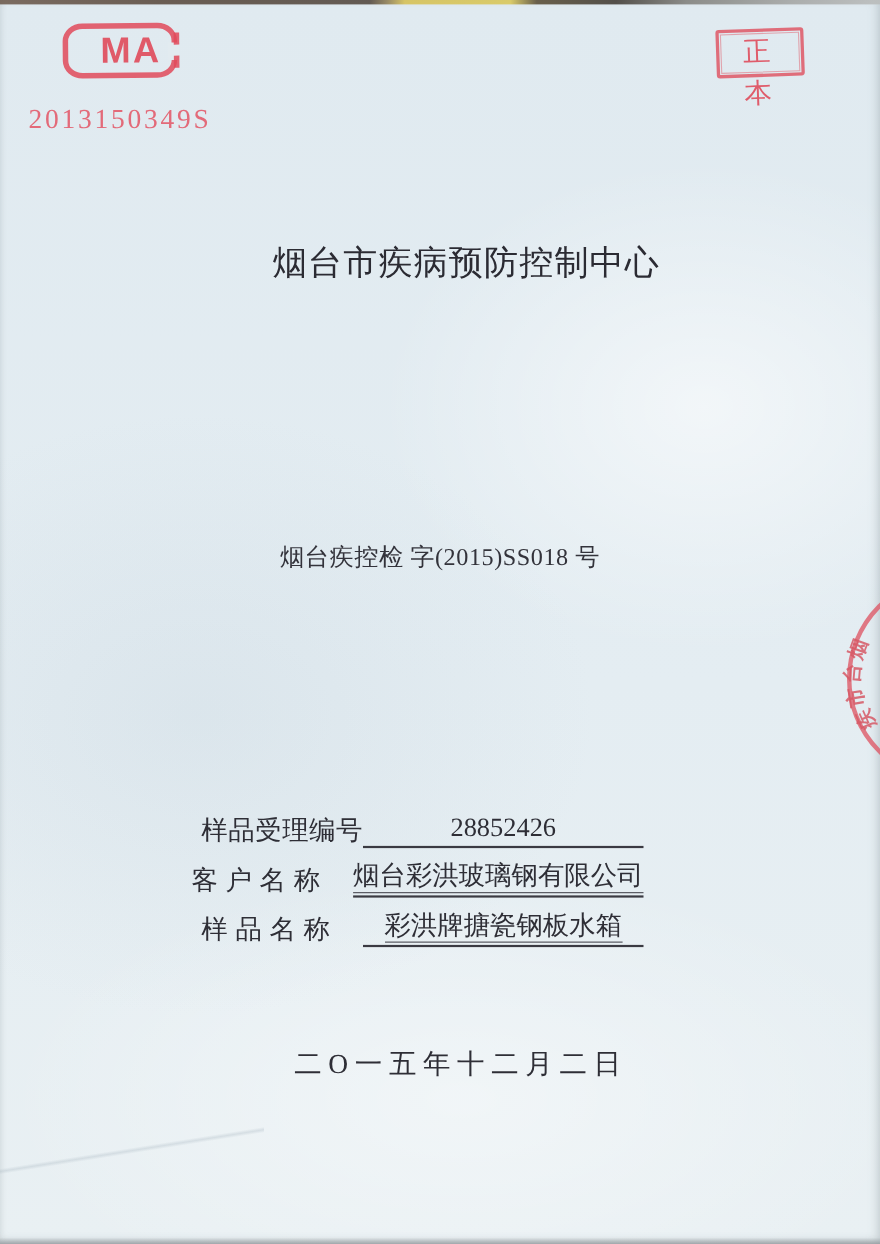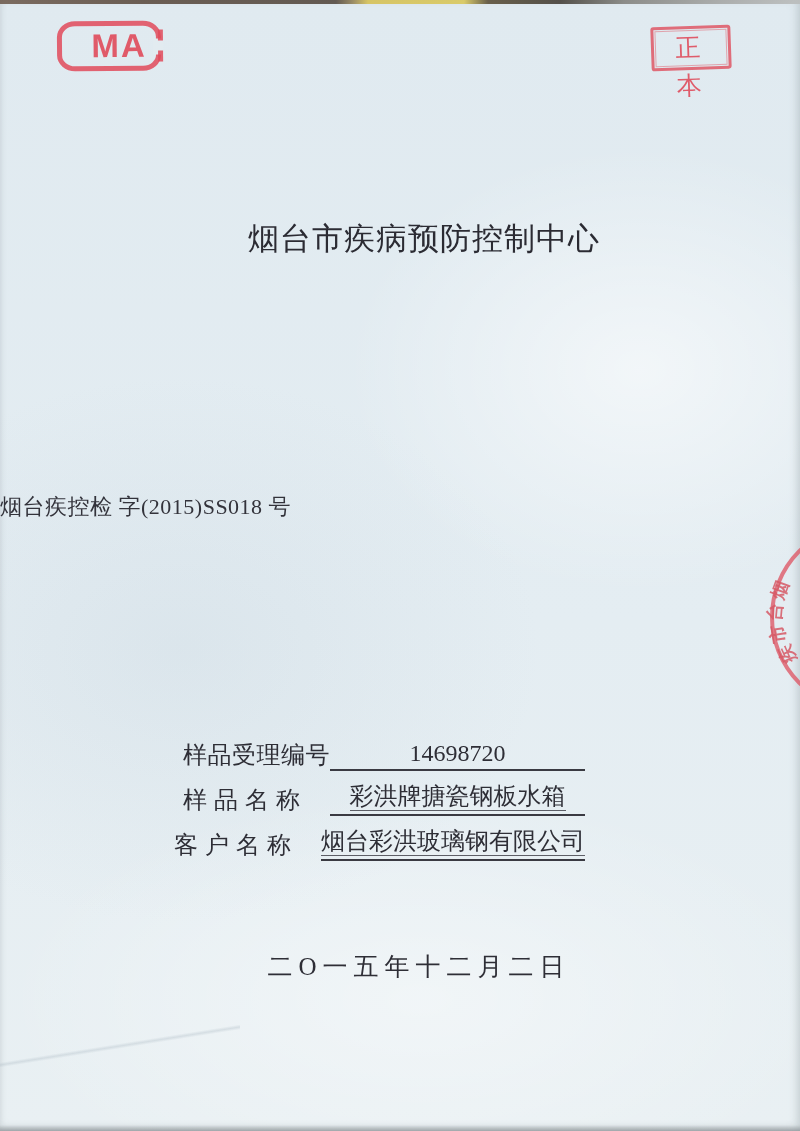--- a/index.html
+++ b/index.html
@@ -74,21 +74,21 @@
   .org-title {
     position:absolute; top:218px; left:0; width:100%; text-align:center;
     font-size:31px; letter-spacing:1px; color:#2b2b33; font-weight:500;padding-left:48px;
   }
   .main-title {
     position:absolute; top:358px; left:0; width:100%; text-align:center;
     font-size:62px; font-weight:600; color:#26262e; letter-spacing:6px;
     text-indent:6px;
   }
   .report-no {
-    position:absolute; top:492px; left:0; width:100%; text-align:left;
+    position:absolute; top:492px; left:0; width:100%; text-align:center;
     font-size:22px; letter-spacing:.5px; color:#33333b;
   }
 
   
   .fields { position:absolute; left:183px; top:739px; width:402px; }
   .field-row { display:flex; align-items:flex-end; height:32px; margin-bottom:13px;justify-content:flex-end; }
   .field-label {
     flex:none; width:147px; font-size:24px; letter-spacing:.5px;
     white-space:pre; color:#2e2e36;
   }
@@ -130,42 +130,43 @@
 
   <div class="top-edge"></div>
 
   <div class="cma-stamp">
     <span class="cma-text">MA</span>
     <span class="cma-gap"></span>
     <span class="cma-term-t"></span>
     <span class="cma-term-b"></span>
   </div>
 
+  <div class="cert-number">2013150349S</div>
 
   <div class="zhengben-stamp">
     <span class="zb-text">正 本</span>
   </div>
 
   <div class="org-title">烟台市疾病预防控制中心</div>
 
 
   <div class="report-no">烟台疾控检 字(2015)SS018 号</div>
 
   <div class="fields">
     <div class="field-row">
       <span class="field-label">样品受理编号</span>
-      <span class="field-line"><span>14698720</span></span>
+      <span class="field-line"><span>28852426</span></span>
+    </div>
+    <div class="field-row">
+      <span class="field-label">客 户 名 称</span>
+      <span class="field-line"><span class="u">烟台彩洪玻璃钢有限公司</span></span>
     </div>
     <div class="field-row">
       <span class="field-label">样 品 名 称</span>
       <span class="field-line"><span class="u">彩洪牌搪瓷钢板水箱</span></span>
-    </div>
-    <div class="field-row">
-      <span class="field-label">客 户 名 称</span>
-      <span class="field-line"><span class="u">烟台彩洪玻璃钢有限公司</span></span>
     </div>
   </div>
 
   <div class="date-line">二O一五年十二月二日</div>
 
   <div class="seal-circle"></div>
   <span class="seal-char seal-c0">烟</span>
   <span class="seal-char seal-c1">台</span>
   <span class="seal-char seal-c2">市</span>
   <span class="seal-char seal-c3">疾</span>

